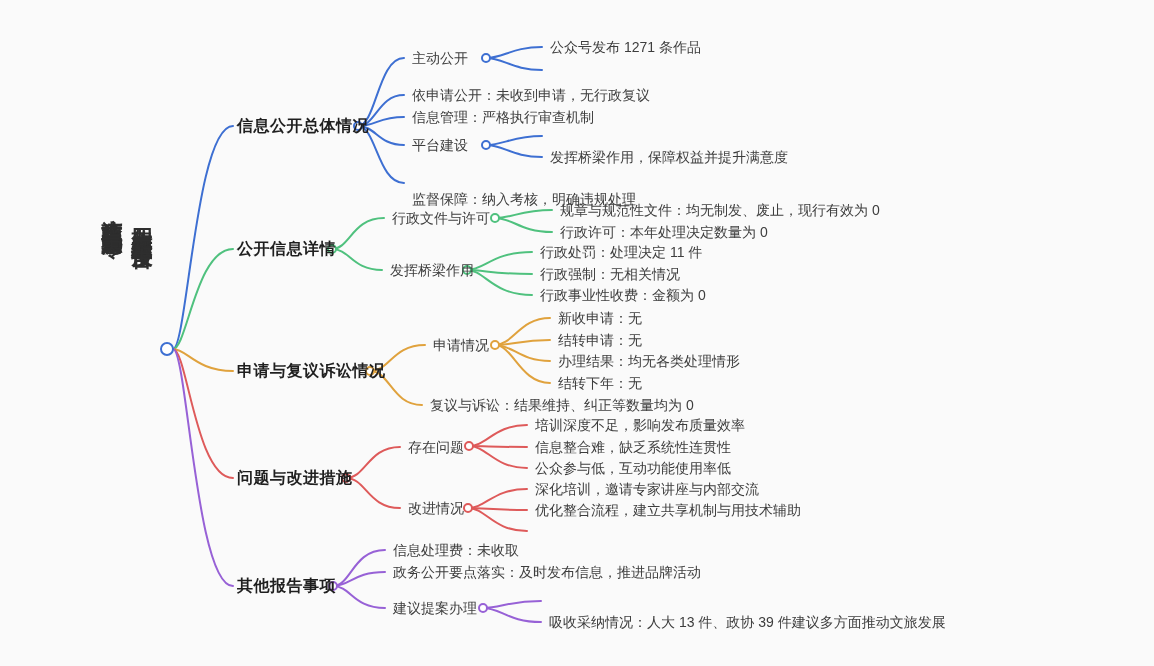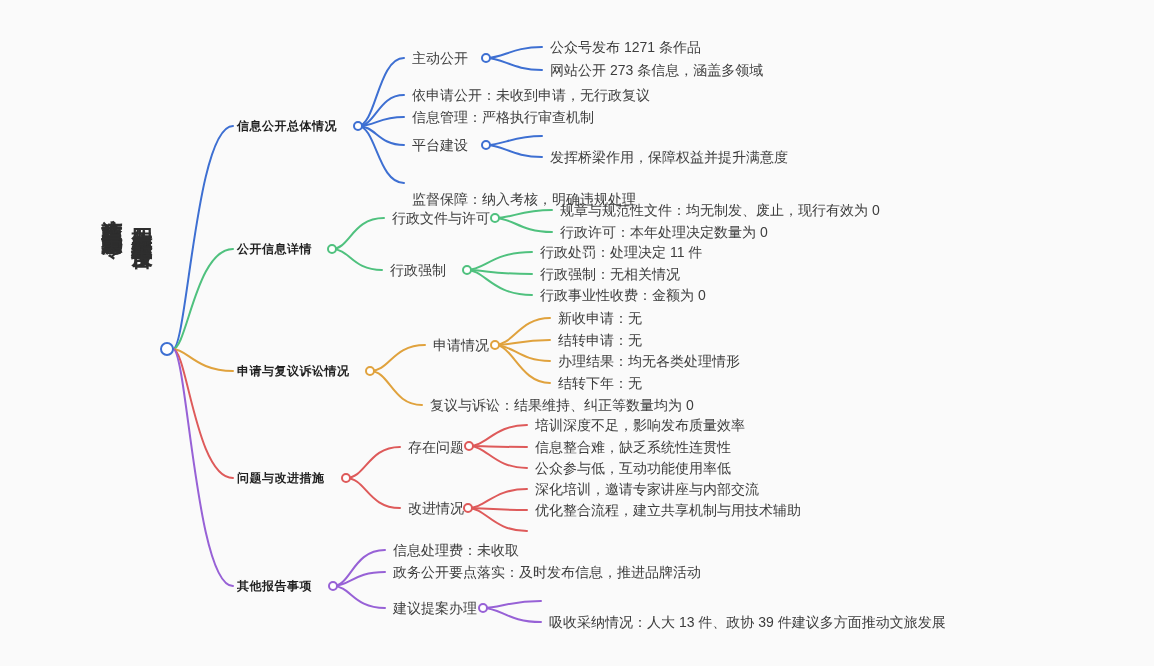--- a/index.html
+++ b/index.html
@@ -24,21 +24,21 @@
 
   .node{
     position:absolute;z-index:2;
     white-space:nowrap;
     line-height:20px;
     color:#3d3d3d;
     font-size:14px;
     cursor:default;
   }
   .branch-label{
-    font-size:12px;
+    font-size:16px;
     font-weight:bold;
     color:#1f1f1f;
     letter-spacing:0.5px;
   }
   .root-title{
     position:absolute;z-index:2;
     writing-mode:vertical-rl;
     text-orientation:upright;
     font-size:21px;
     font-weight:bold;
@@ -139,25 +139,24 @@
   <div class="node branch-label" style="left:237px;top:468px;">问题与改进措施</div>
   <div class="node branch-label" style="left:237px;top:576px;">其他报告事项</div>
 
   <div class="node" style="left:412px;top:48px;">主动公开</div>
   <div class="node" style="left:412px;top:85px;">依申请公开：未收到申请，无行政复议</div>
   <div class="node" style="left:412px;top:107px;">信息管理：严格执行审查机制</div>
   <div class="node" style="left:412px;top:135px;">平台建设</div>
   <div class="node" style="left:412px;top:189px;">监督保障：纳入考核，明确违规处理</div>
 
   <div class="node" style="left:550px;top:37px;">公众号发布 1271 条作品</div>
-  <div class="node" style="left:550px;top:60px;">网站公开 273 条信息，涵盖多领域</div>
   <div class="node" style="left:550px;top:147px;">发挥桥梁作用，保障权益并提升满意度</div>
 
   <div class="node" style="left:392px;top:208px;">行政文件与许可</div>
-  <div class="node" style="left:390px;top:260px;">行政强制</div>
+  <div class="node" style="left:390px;top:260px;">发挥桥梁作用</div>
 
   <div class="node" style="left:560px;top:200px;">规章与规范性文件：均无制发、废止，现行有效为 0</div>
   <div class="node" style="left:560px;top:222px;">行政许可：本年处理决定数量为 0</div>
   <div class="node" style="left:540px;top:242px;">行政处罚：处理决定 11 件</div>
   <div class="node" style="left:540px;top:264px;">行政强制：无相关情况</div>
   <div class="node" style="left:540px;top:285px;">行政事业性收费：金额为 0</div>
 
   <div class="node" style="left:433px;top:335px;">申请情况</div>
   <div class="node" style="left:430px;top:395px;">复议与诉讼：结果维持、纠正等数量均为 0</div>
 

